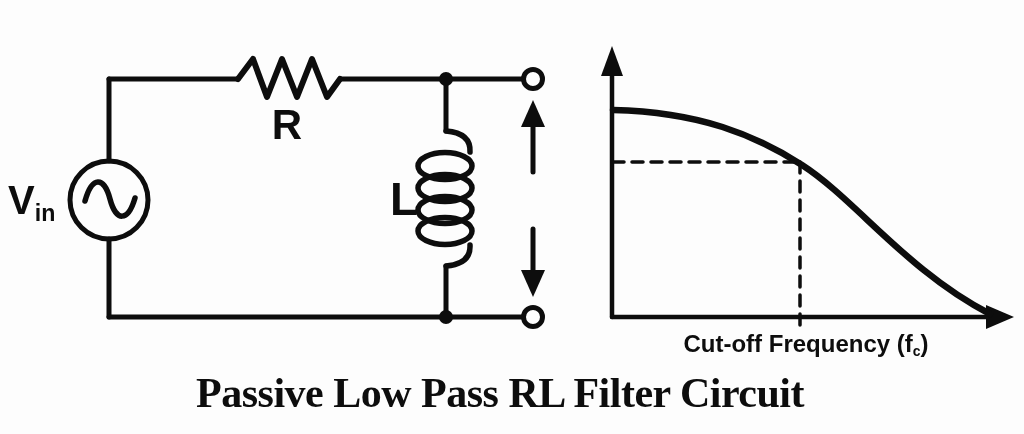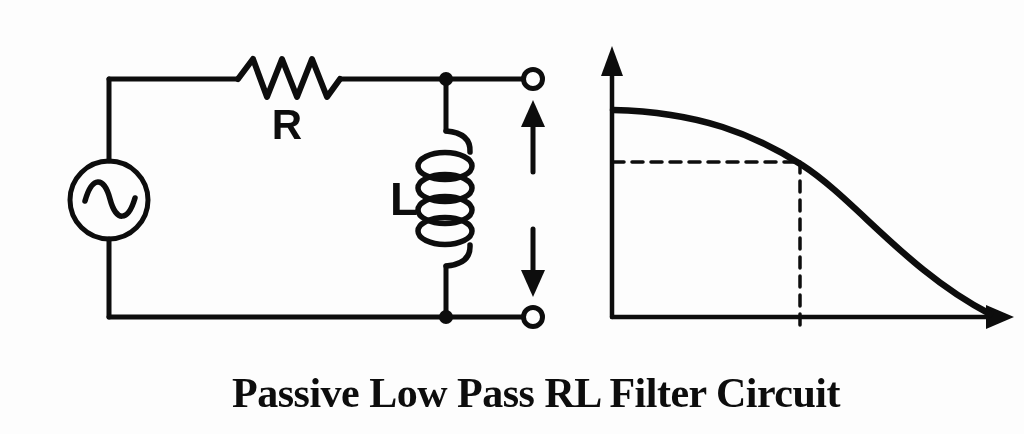--- a/index.html
+++ b/index.html
@@ -34,21 +34,21 @@
     position: relative;
     top: 0.32em;
     font-weight: 700;
   }
   .vin-label    { left: 8px;  top: 180px; font-size: 40px; }
   .r-label      { left: 287px; top: 104px; font-size: 42px; transform: translateX(-50%); }
   .l-label      { left: 390px; top: 176px; font-size: 46px; }
   .vout-label   { left: 501px; top: 183px; font-size: 40px; }
   .cutoff-label { left: 806px; top: 332px; font-size: 24px; transform: translateX(-50%); }
   .diagram-title {
-    left: 536px;
+    left: 500px;
     top: 372px;
     transform: translateX(-50%);
     font-family: "Liberation Serif", serif;
     font-size: 42px;
     letter-spacing: -0.5px;
   }
 </style>
 </head>
 <body>
 
@@ -97,22 +97,28 @@
       <path d="M612,317 L988,317" stroke-width="4.5"></path>
       <polygon points="1014,317 986,305 986,329" fill="#0d0d0d" stroke="none"></polygon>
 
       <path d="M613,110 C700,112 755,135 802,165 C855,199 908,272 990,314" stroke-width="6.5"></path>
 
       <path d="M613,162 L800,162" stroke-width="3.5" stroke-dasharray="11 8"></path>
       <path d="M800,162 L800,331" stroke-width="3.5" stroke-dasharray="11 8"></path>
     </g>
   </svg>
 
+  <div class="lbl vin-label">
+    <span>V</span><span class="sub">in</span>
+  </div>
 
   <div class="lbl r-label">R</div>
 
   <div class="lbl l-label">L</div>
 
 
+  <div class="lbl cutoff-label">
+    <span>Cut-off Frequency (f</span><span class="sub">c</span><span>)</span>
+  </div>
 
   <div class="lbl diagram-title">Passive Low Pass RL Filter Circuit</div>
 
 </div>
 
 </body></html>

